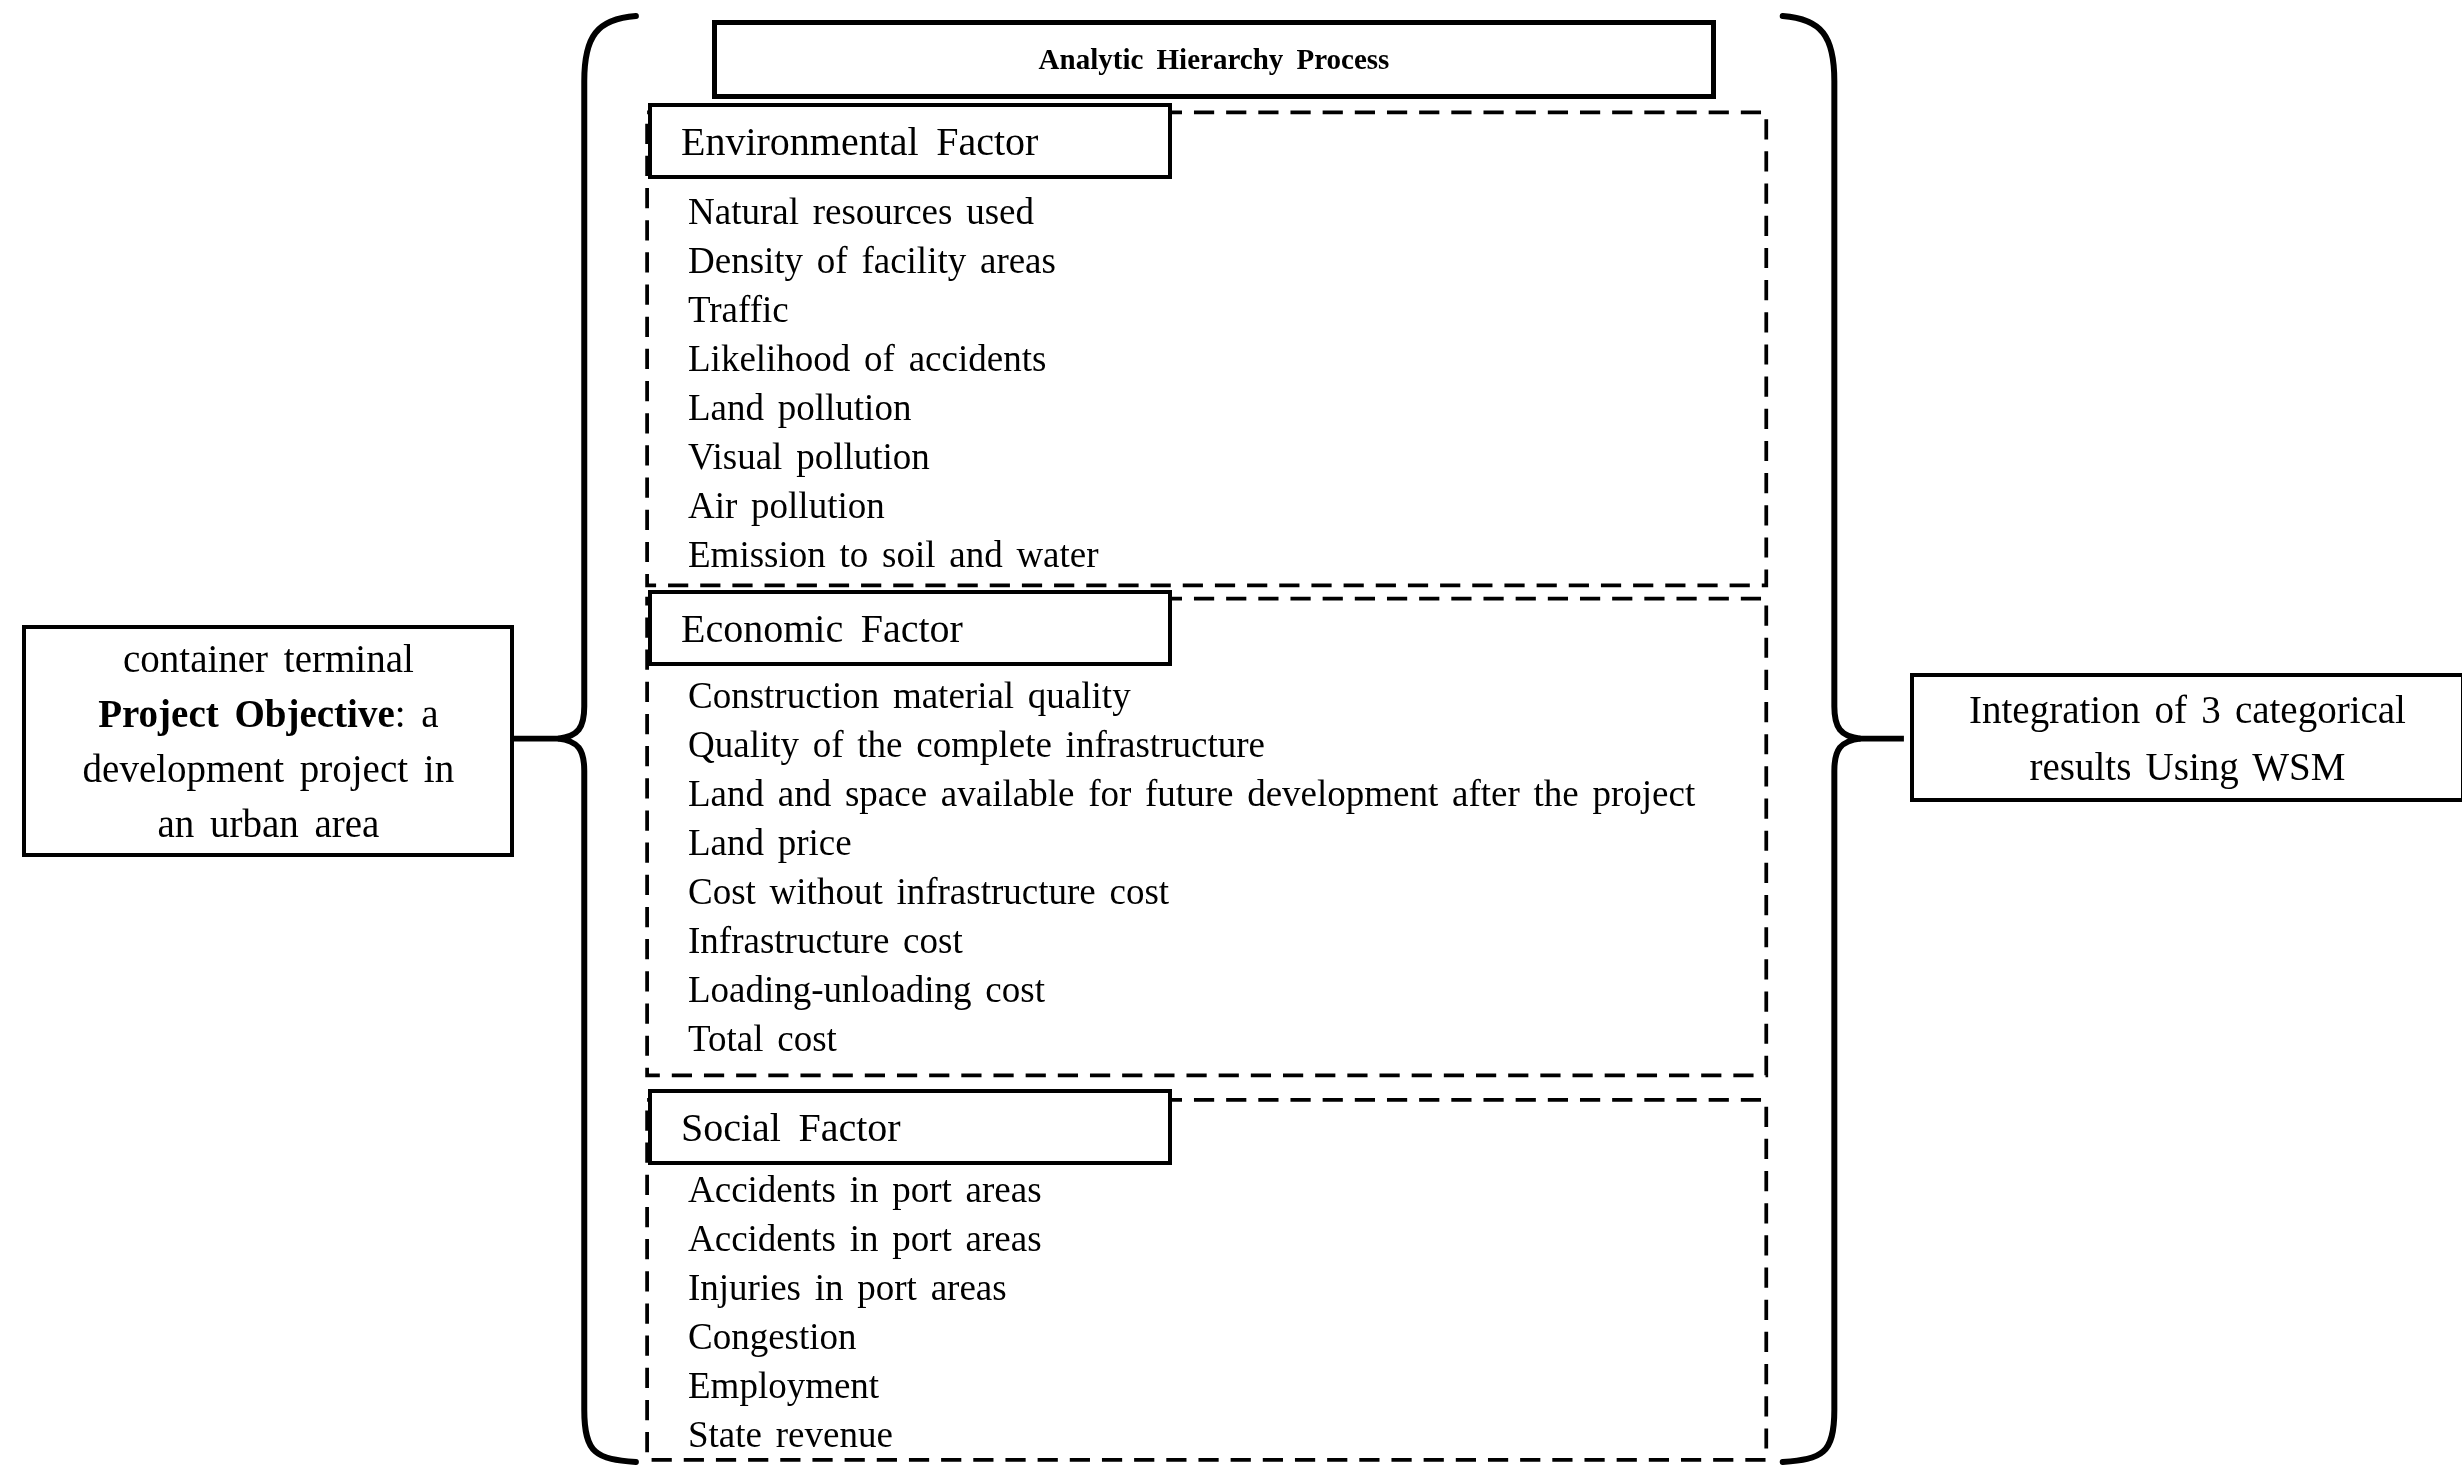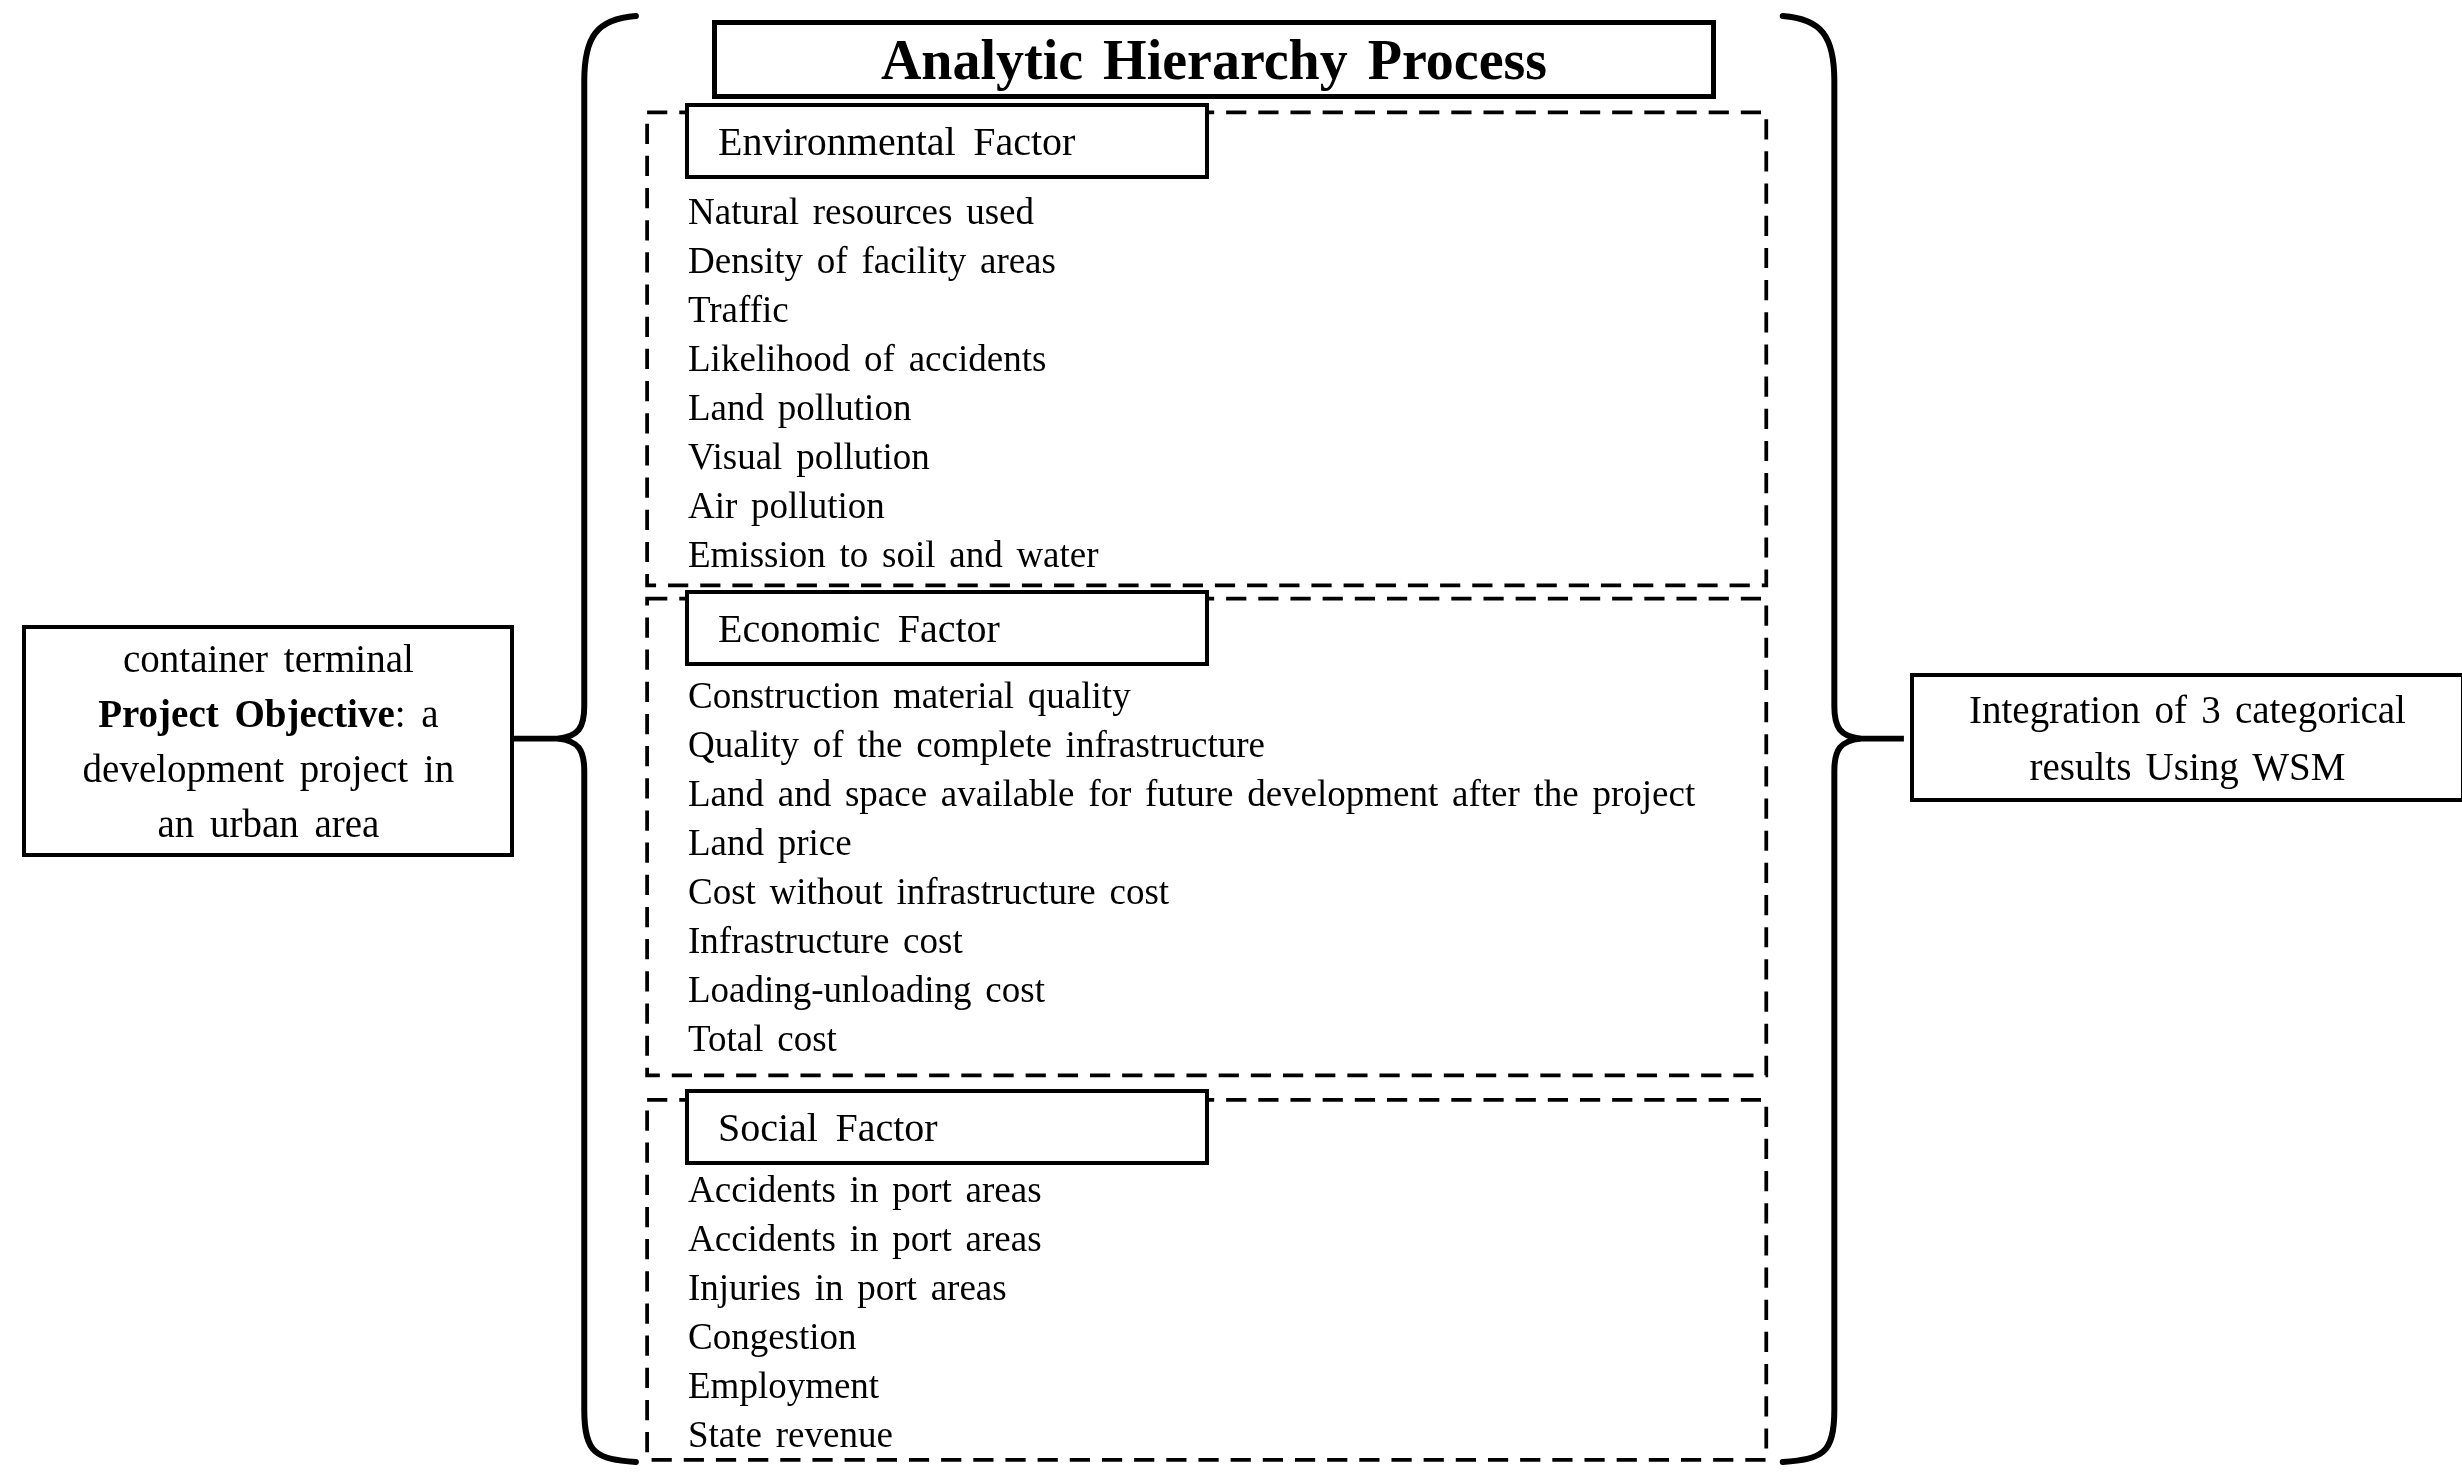--- a/index.html
+++ b/index.html
@@ -26,26 +26,26 @@
     position: absolute;
     background: #ffffff;
     border: 4.5px solid #000000;
     box-sizing: border-box;
   }
   .title-box {
     left: 712px; top: 20px;
     width: 1004px; height: 79px;
     border-width: 5.2px;
     display: flex; align-items: center; justify-content: center;
-    font-size: 56px; font-weight: bold;
+    font-size: 29px; font-weight: bold;
     word-spacing: 6px;
     white-space: nowrap;
   }
   .factor-box {
-    left: 685px;
+    left: 648px;
     width: 524px; height: 76px;
     display: flex; align-items: center;
     padding-left: 29px;
     font-size: 40px;
     word-spacing: 7.5px;
     white-space: nowrap;
   }
   .objective-box {
     left: 22.4px; top: 625px;
     width: 492px; height: 232px;

